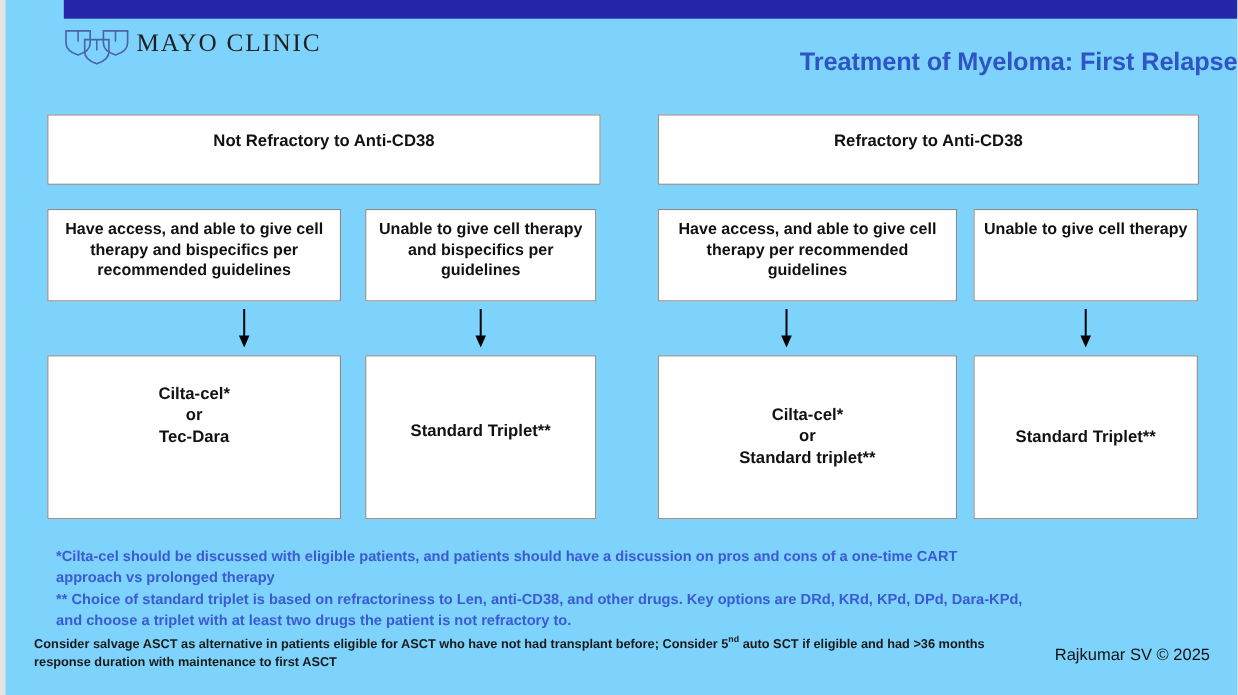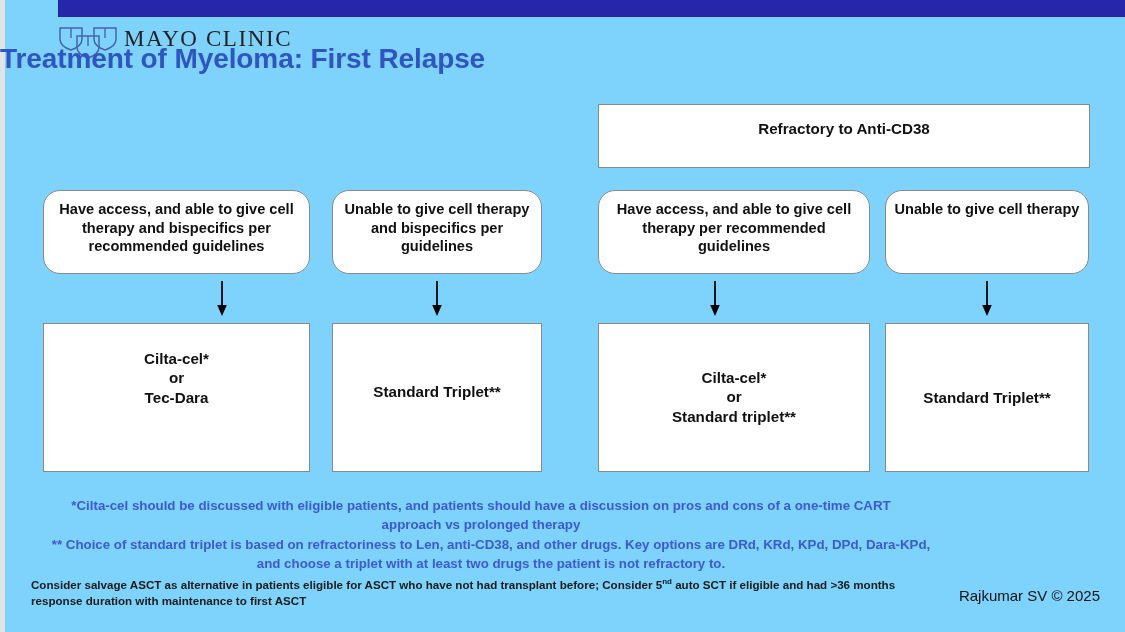--- a/index.html
+++ b/index.html
@@ -44,43 +44,43 @@
     font-size: 23px;
     letter-spacing: 1.6px;
     color: #231f20;
     white-space: nowrap;
   }
   
   .title {
     position: absolute;
     left: 0; top: 43px;
     width: 1125px;
-    text-align: left;
-    font-size: 28px;
+    text-align: right;
+    font-size: 23px;
     font-weight: bold;
     color: #2f55c4;
     letter-spacing: -0.1px;
   }
   
   .box {
     position: absolute;
     background: #ffffff;
     border: 1.4px solid #8a8a8a;
     box-sizing: border-box;
     text-align: center;
     font-weight: bold;
     color: #111111;
     line-height: 1.28;
   }
   .box .inner {
     position: absolute;
     left: 6px; right: 6px;
   }
   .hdr { font-size: 15.2px; }
-  .mid { font-size: 14.6px; border-radius: 17px; }
+  .mid { font-size: 14.6px; }
   .res { font-size: 15.2px; }
 
   
   #box-h1 { left: 43px;  top: 104px; width: 503px; height: 64px; }
   #box-h1 .inner { top: 14px; }
   #box-h2 { left: 598px; top: 104px; width: 492px; height: 64px; }
   #box-h2 .inner { top: 14px; }
 
   
   #box-m1 { left: 43px;  top: 190px; width: 267px; height: 84px; }
@@ -115,21 +115,20 @@
   #arrow-3 { left: 707px; }
   #arrow-4 { left: 979px; }
 
   
   .fn-blue {
     position: absolute;
     color: #3b5ad6;
     font-weight: bold;
     font-size: 13.3px;
     line-height: 1.42;
-    text-align: center;
   }
   #fn-1 { left: 51px; top: 497px; width: 860px; }
   #fn-2 { left: 51px; top: 536px; width: 880px; }
 
   .fn-black {
     position: absolute;
     left: 31px; top: 576px;
     width: 870px;
     color: #1a1a1a;
     font-weight: bold;
@@ -168,20 +167,23 @@
         <line x1="14" y1="4" x2="14" y2="14"></line>
         <line x1="48" y1="4" x2="48" y2="14"></line>
         <line x1="31" y1="12" x2="31" y2="22"></line>
       </g>
     </svg>
   </div>
   <div class="logo-text">MAYO CLINIC</div>
 
   <div class="title">Treatment of Myeloma: First Relapse</div>
 
+  <div class="box hdr" id="box-h1">
+    <div class="inner">Not Refractory to Anti-CD38</div>
+  </div>
   <div class="box hdr" id="box-h2">
     <div class="inner">Refractory to Anti-CD38</div>
   </div>
 
   <div class="box mid" id="box-m1">
     <div class="inner">Have access, and able to give cell therapy and bispecifics per recommended guidelines</div>
   </div>
   <div class="box mid" id="box-m2">
     <div class="inner">Unable to give cell therapy and bispecifics per guidelines</div>
   </div>

